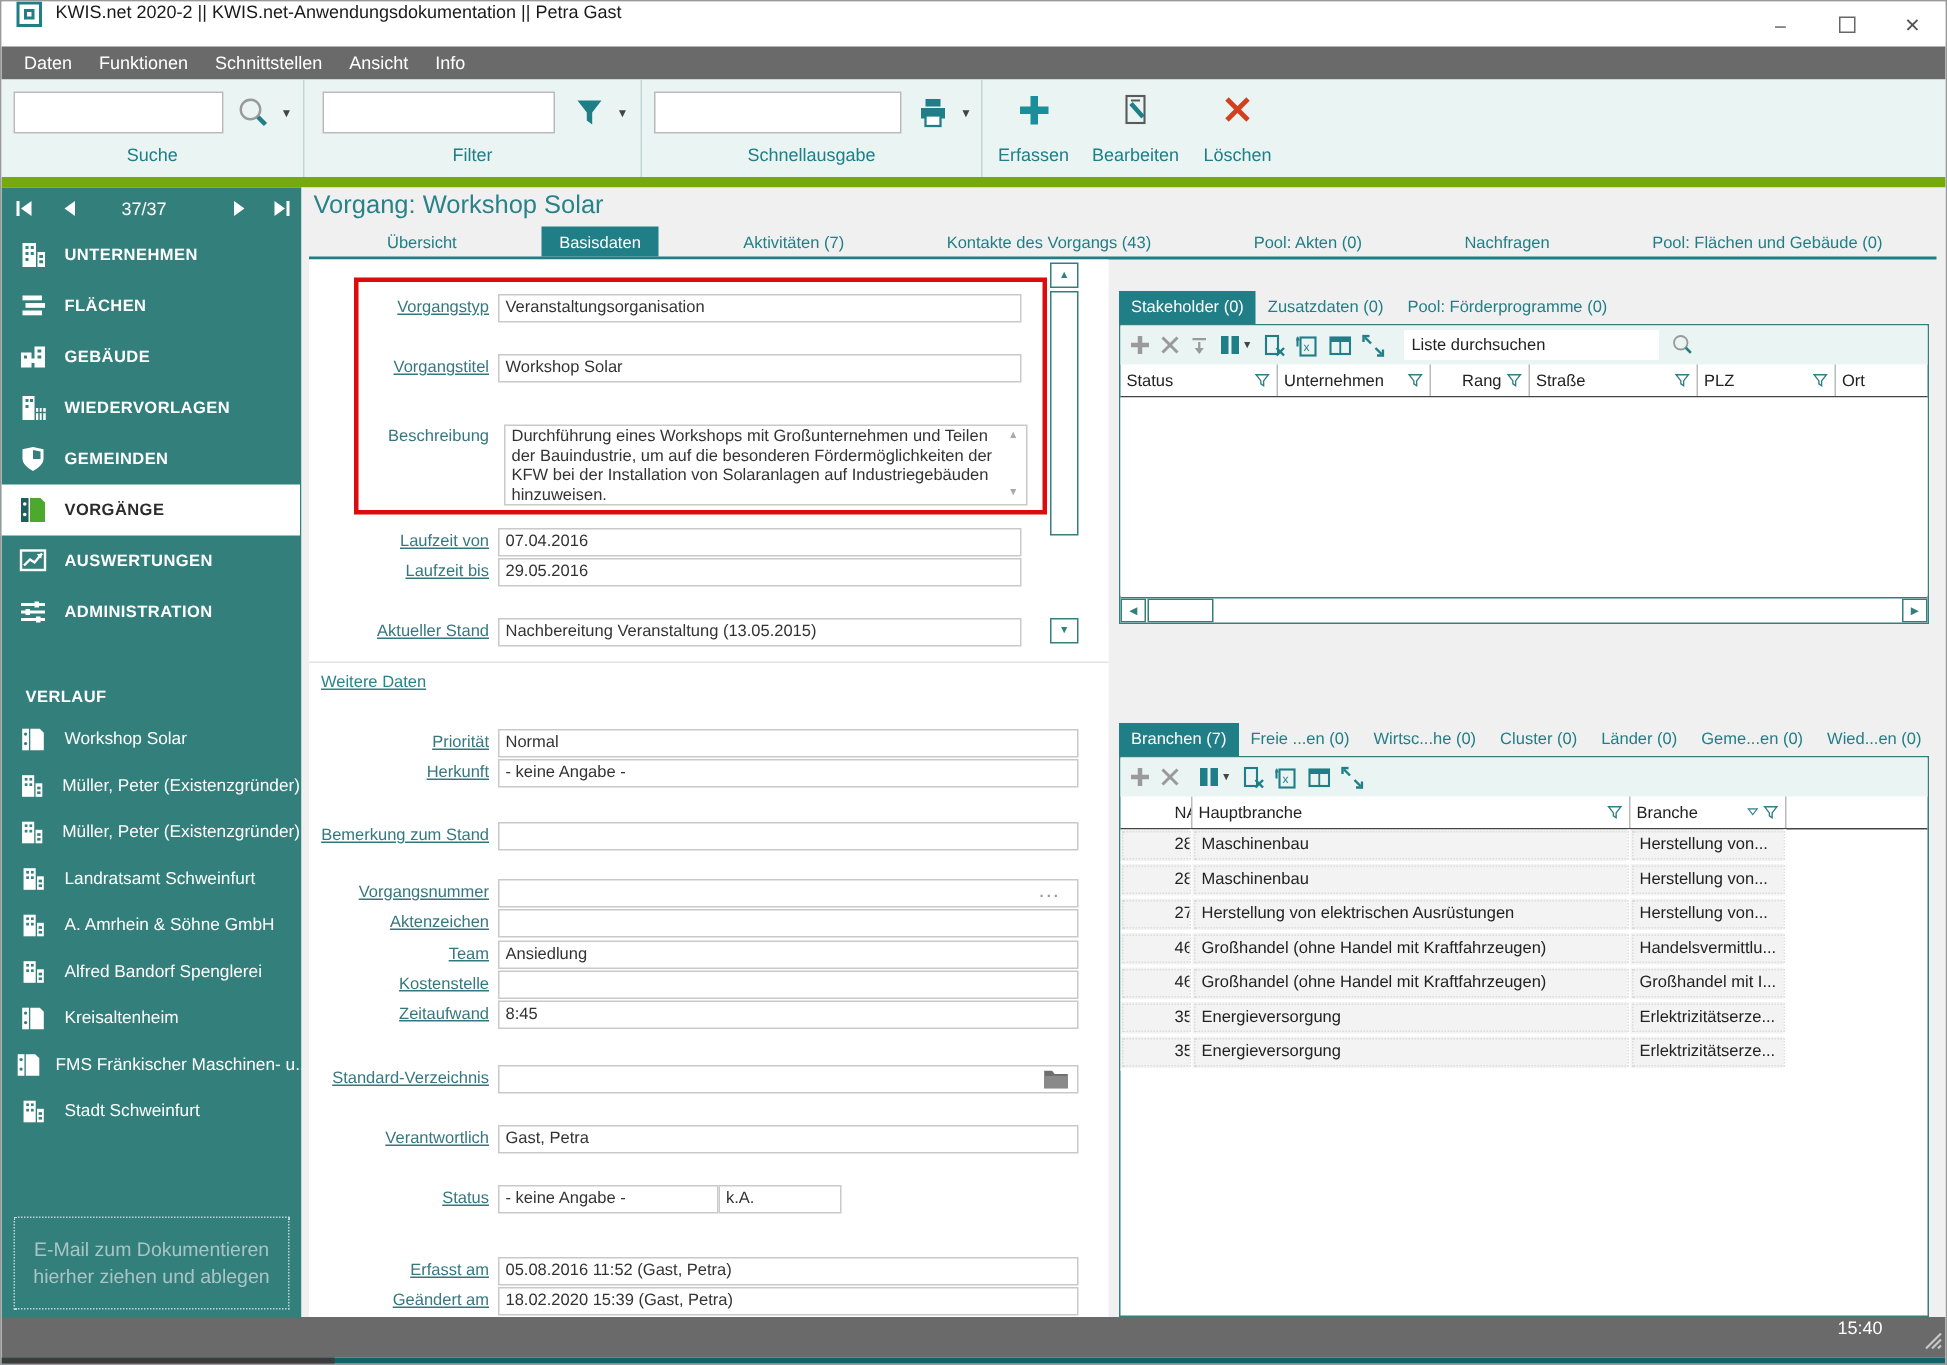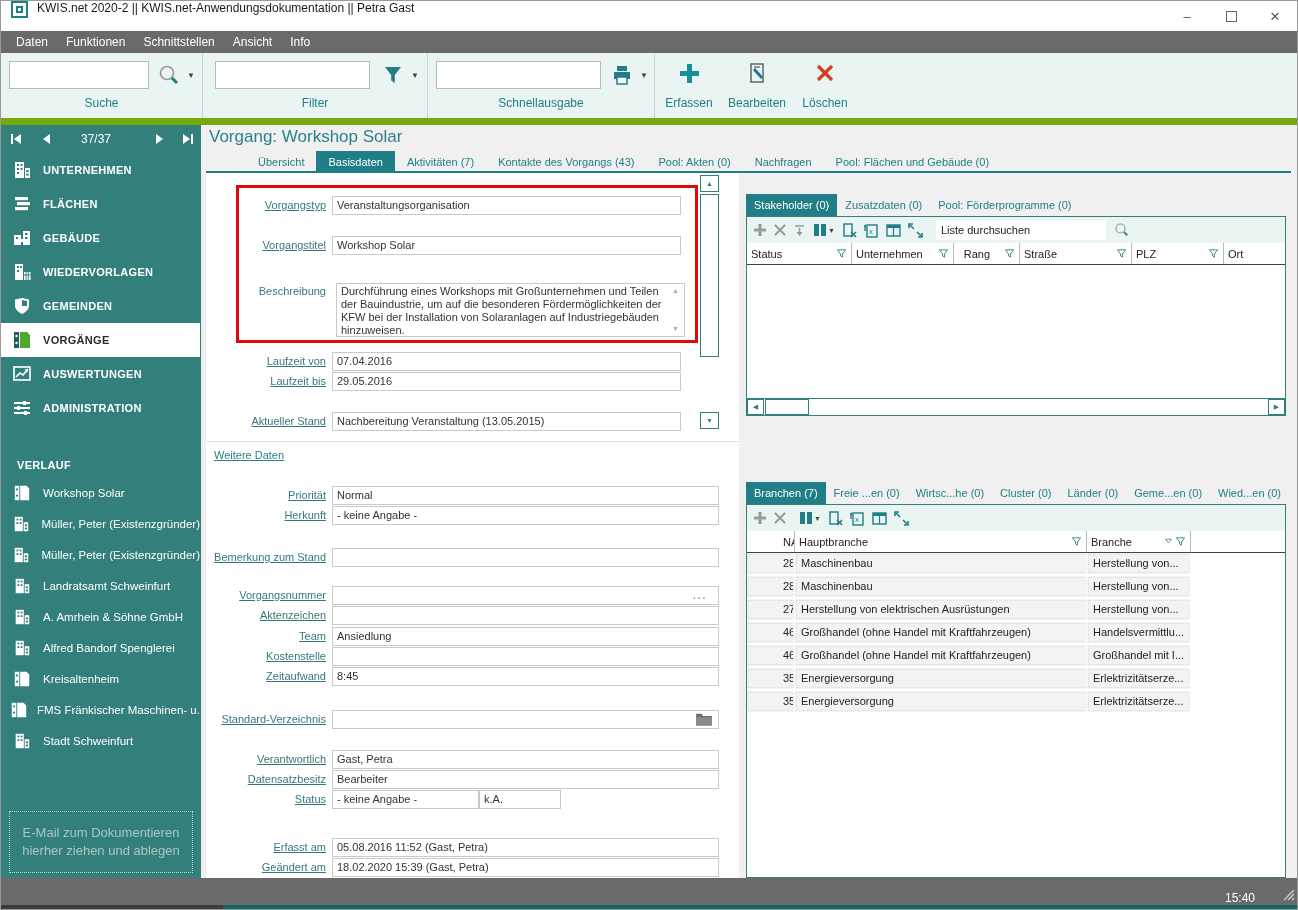--- a/index.html
+++ b/index.html
@@ -50,21 +50,21 @@
   .verlauf{position:absolute;left:16px;color:#fff;font-weight:bold;font-size:11px;letter-spacing:.3px;}
   .hitem{position:absolute;left:0;width:199px;height:31px;display:flex;align-items:center;}
   .hitem .sicon{width:24px;margin-left:9px;display:flex;justify-content:center;}
   .hitem .hlabel{margin-left:9px;color:#fff;font-size:11.5px;white-space:nowrap;}
   .dropzone{position:absolute;left:8px;right:8px;height:62px;border:1px dotted #bcd6d5;
     display:flex;flex-direction:column;align-items:center;justify-content:center;color:#a9c6c5;font-size:13px;line-height:18px;}
 
   
   .content{left:200px;top:124px;width:1098px;height:753px;background:#f0f0f0;}
   .ptitle{position:absolute;left:8px;top:2px;font-size:17px;color:#2a8289;font-weight:normal;}
-  .mtabs{position:absolute;left:5px;right:8px;top:26px;height:22px;display:flex;justify-content:flex-start;
+  .mtabs{position:absolute;left:5px;right:8px;top:26px;height:22px;display:flex;justify-content:space-between;
     border-bottom:2px solid #1f7e86;padding:0 24px 0 40px;}
   .mtab{line-height:22px;padding:0 12px;color:#1f7e86;font-size:11px;white-space:nowrap;}
   .mtab.active{background:#1f7e86;color:#fff;}
 
   
   .formpanel{position:absolute;left:5px;top:48px;width:533px;height:705px;background:#fff;}
   .frow{position:absolute;left:4px;display:flex;align-items:center;height:20px;}
   .flabel{width:122px;text-align:right;padding-right:6px;color:#35777e;font-size:11px;text-decoration:underline;}
   .finput{height:19px;border:1px solid #c9c9c9;background:#fff;font-size:11px;padding:0 4px;color:#333;font-family:"Liberation Sans",sans-serif;}
   .w349{width:349px;} .w379{width:387px;} .w147{width:147px;} .w82{width:82px;}
@@ -101,21 +101,21 @@
   .harrow{position:absolute;top:0;width:17px;height:16px;border:1px solid #337f7c;background:#fff;display:flex;align-items:center;justify-content:center;font-size:7px;color:#337f7c;}
   .hthumb{position:absolute;left:18px;top:0;width:44px;height:16px;border:1px solid #337f7c;background:#fff;}
   .trows{position:absolute;left:0;top:48px;right:4px;}
   .trow{display:flex;height:23px;border-bottom:2px solid #fff;}
   .tcell{background:#f3f3f3;border-right:2px solid #fff;padding:0 6px;line-height:21px;
     white-space:nowrap;overflow:hidden;color:#222;outline:1px dotted #dcdcdc;outline-offset:-2px;}
   .cw0{width:48px;padding-left:36px;} .cw1{width:292px;} .cw2{width:104px;}
   .sc0{width:105px;} .sc1{width:102px;} .sc2{width:66px;} .sc3{width:112px;} .sc4{width:92px;} .sc5{width:58px;border-right:none;}
 
   
-  .statusbar{left:0;top:877px;width:100%;height:27px;background:#6a6a6a;display:flex;align-items:flex-end;padding-left:24px;}
+  .statusbar{left:0;top:877px;width:100%;height:27px;background:#6a6a6a;display:flex;align-items:flex-start;padding-left:24px;}
   .time{margin-left:auto;margin-right:42px;color:#fff;font-size:12px;}
   .grip{position:absolute;right:2px;bottom:2px;}
   .bottomstrip{left:0;top:904px;width:100%;height:6px;background:#0e6468;}
   .bottomstrip .darkseg{position:absolute;left:0;top:0;width:222px;height:6px;background:#3c3c3c;}
 </style>
 </head>
 <body>
 
 <div class="window">
 
@@ -563,24 +563,20 @@
               <path d="M1 2 h6 l2 2.5 h10 v11 h-18 z" fill="#6e6e6e"></path>
               <rect x="1" y="6" width="18" height="9.5" fill="#8a8a8a"></rect>
             </svg>
           </span>
         </div>
 
       <div class="frow" style="top:576px;">
           <span class="flabel">Verantwortlich</span>
           <input class="finput w379" readonly="" value="Gast, Petra" style="">
         </div>
-      <div class="frow" style="top:596px;">
-          <span class="flabel">Datensatzbesitz</span>
-          <input class="finput w379" readonly="" value="Bearbeiter" style="">
-        </div>
       <div class="frow" style="top:616px;">
           <span class="flabel">Status</span>
           <input class="finput w147" readonly="" value="- keine Angabe -" style="">
           <input class="finput w82" readonly="" value="k.A." style="">
         </div>
 
       <div class="frow" style="top:664px;">
           <span class="flabel">Erfasst am</span>
           <input class="finput w379" readonly="" value="05.08.2016 11:52 (Gast, Petra)" style="">
         </div>
@@ -668,21 +664,21 @@
               <svg width="11" height="11" viewBox="0 0 12 12">
                 <path d="M1.5 2h9L7 6.5V10L5 8.6V6.5z" fill="none" stroke="#2f7f85"></path>
               </svg>
             </span>
           <span class="hcell sc1">
               <span>Unternehmen</span>
               <svg width="11" height="11" viewBox="0 0 12 12">
                 <path d="M1.5 2h9L7 6.5V10L5 8.6V6.5z" fill="none" stroke="#2f7f85"></path>
               </svg>
             </span>
-          <span class="hcell sc2" style="justify-content:flex-end;gap:14px;">
+          <span class="hcell sc2" style="justify-content:flex-end;gap:3px;">
               <span>Rang</span>
               <svg width="11" height="11" viewBox="0 0 12 12">
                 <path d="M1.5 2h9L7 6.5V10L5 8.6V6.5z" fill="none" stroke="#2f7f85"></path>
               </svg>
             </span>
           <span class="hcell sc3">
               <span>Straße</span>
               <svg width="11" height="11" viewBox="0 0 12 12">
                 <path d="M1.5 2h9L7 6.5V10L5 8.6V6.5z" fill="none" stroke="#2f7f85"></path>
               </svg>

